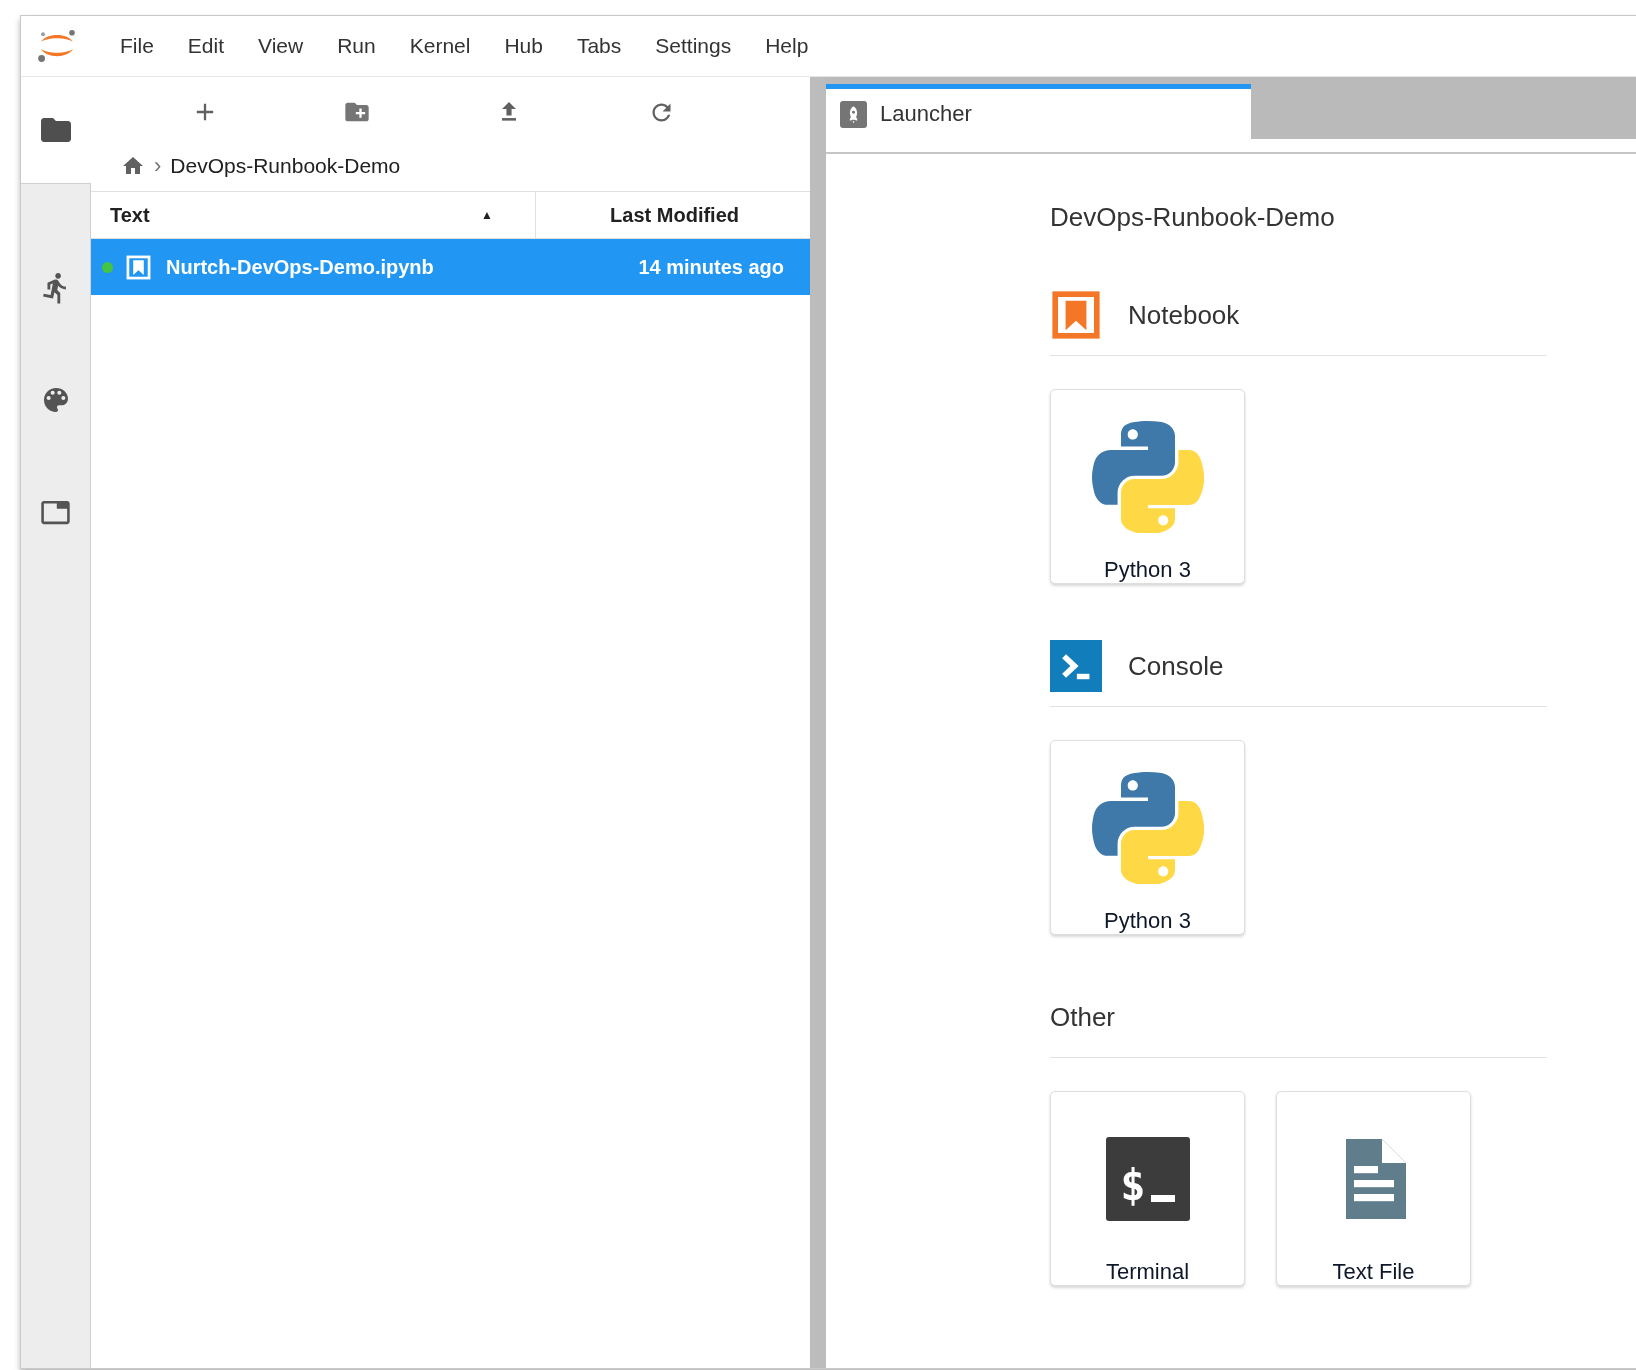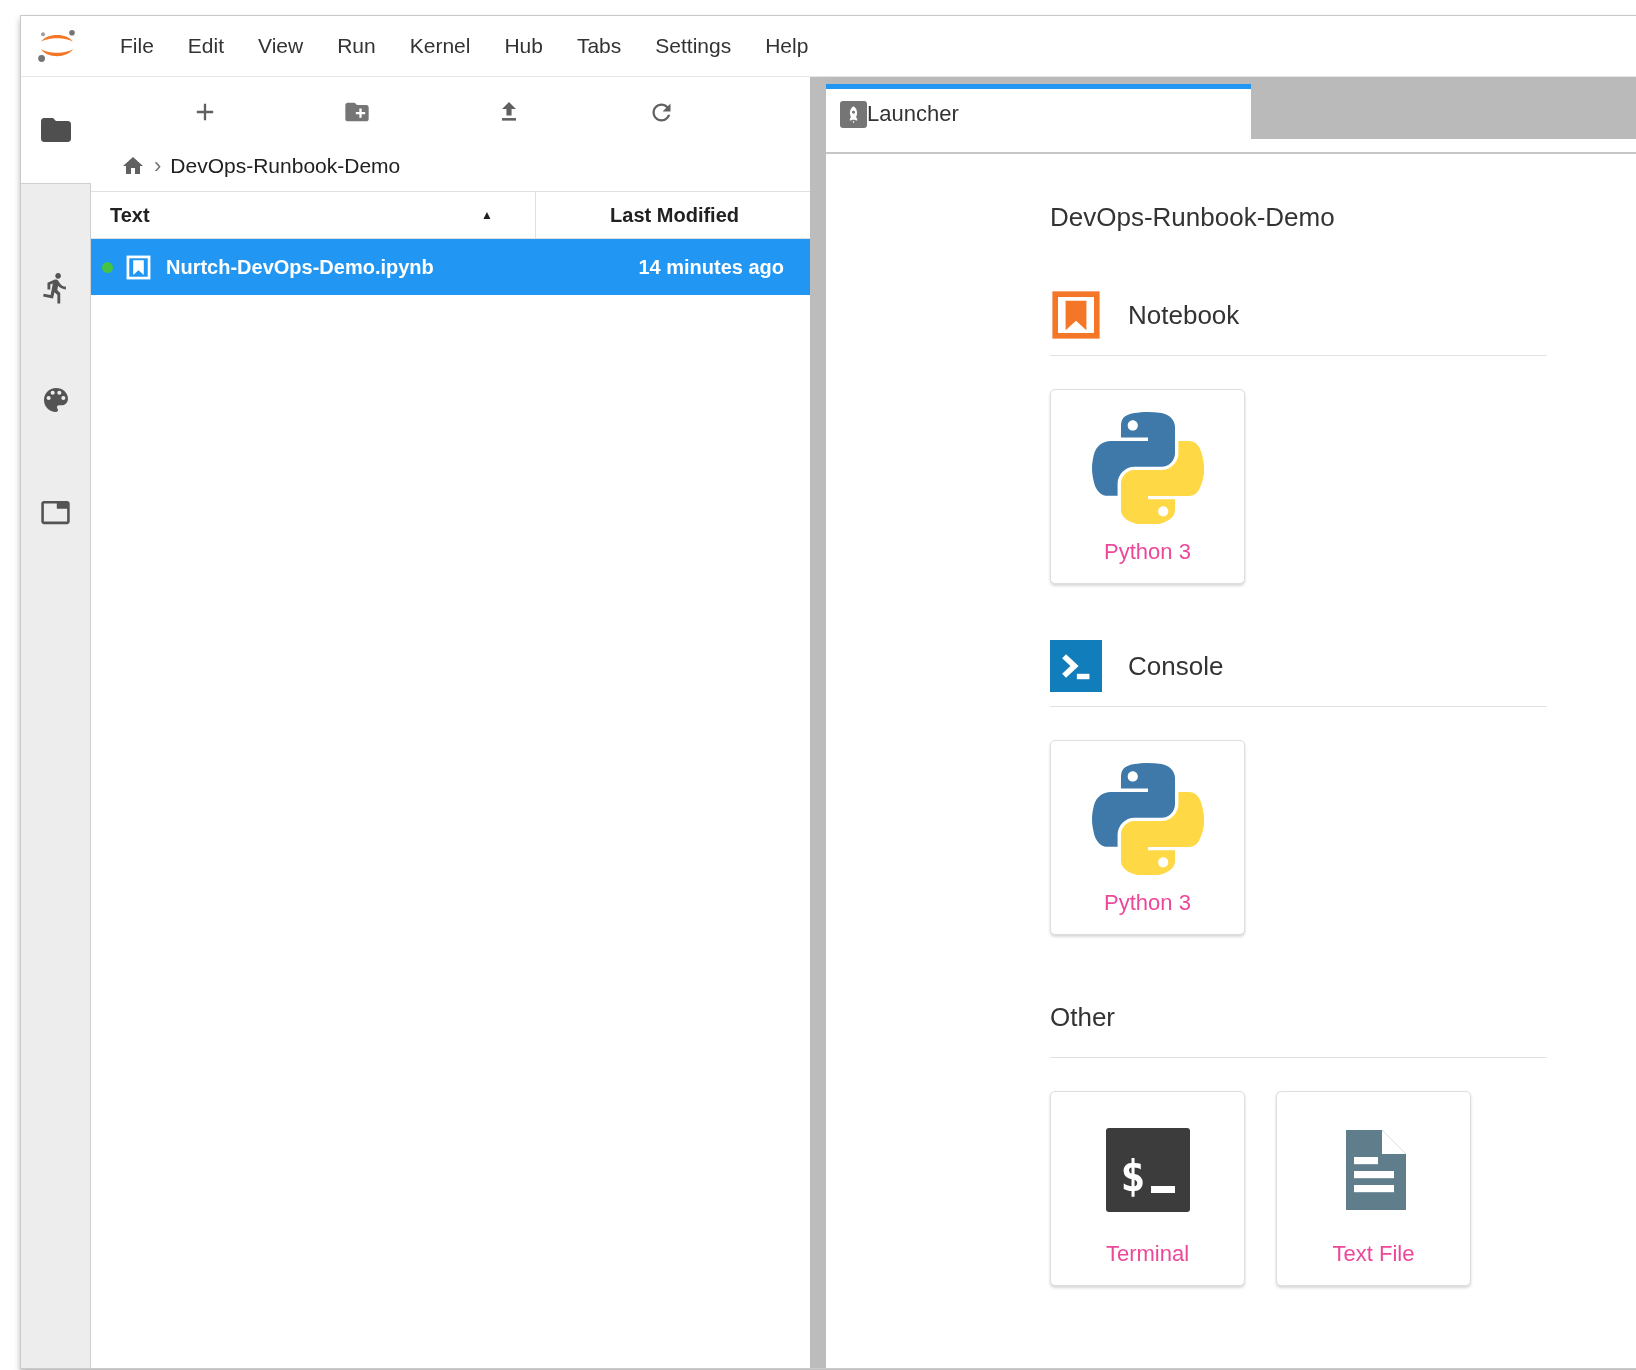--- a/index.html
+++ b/index.html
@@ -46,37 +46,37 @@
   .fb-row .nb-icon { margin-left:12px; flex:none; }
   .fb-row .file-name { margin-left:14px; }
   .fb-row .file-time { margin-left:auto; padding-right:26px; }
   
   .splitter { width:16px; flex:none; background:#bcbcbc; cursor:col-resize; }
   
   .main { flex:1; display:flex; flex-direction:column; background:#fff; min-width:0; }
   .tabbar { height:62px; background:var(--tabbar-gray,#bababa); display:flex; flex:none; }
   .tab { width:425px; box-sizing:border-box; margin-top:7px; background:#fff;
          border-top:5px solid var(--accent,#2196F3); display:flex; align-items:center;
-         padding-left:14px; font-size:22px; color:#333; cursor:pointer; }
+         padding-left:14px; gap:13px; font-size:22px; color:#333; cursor:pointer; }
   .tab-icon { width:27px; height:27px; background:#757575; border-radius:3px; flex:none;
               display:flex; align-items:center; justify-content:center; }
   .tabbar-gap { height:13px; background:#fff; flex:none; }
   .panel-topline { height:2px; background:#c6c6c6; flex:none; }
   .launcher { flex:1; overflow:hidden; padding:48px 0 0 224px; }
   .l-title { font-size:26px; color:#333; margin:0 0 56px 0; font-weight:normal; }
   .l-section + .l-section { margin-top:56px; }
   .l-header { display:flex; align-items:center; gap:26px; min-height:52px; }
   .l-label { font-size:26px; color:#333; }
   .l-hr { border:none; border-top:1px solid #e2e2e2; width:497px; margin:14px 0 0 0; }
   .l-cards { display:flex; gap:31px; margin-top:33px; }
   .card { width:195px; height:195px; box-sizing:border-box; border:1px solid #dedede; border-radius:5px;
           background:#fff; box-shadow:0 2px 3px rgba(0,0,0,.16); cursor:pointer;
           display:flex; flex-direction:column; align-items:center; }
   .card-art { flex:1; display:flex; align-items:center; justify-content:center; padding-top:6px; }
-  .card-label { font-size:22px; color:#ec4899; padding-bottom:18px; }
+  .card-label { font-size:22px; color:#0f172a; }
   
   .term-box { width:84px; height:84px; background:var(--terminal-dark,#3c3c3c); border-radius:3px;
               display:flex; align-items:flex-end; justify-content:center; padding-bottom:16px; box-sizing:border-box; }
   .term-box .dollar { color:#fff; font-family:"DejaVu Sans Mono", monospace; font-weight:bold; font-size:42px; line-height:0.9; }
   .term-box .underscore { width:24px; height:7px; background:#fff; margin:0 0 3px 5px; }
   .fill-orange { fill:var(--notebook-orange,#F37726); }
   .stroke-orange { stroke:var(--notebook-orange,#F37726); }
   .fill-console { fill:var(--console-blue,#117DBB); }
   .fill-slate { fill:var(--textfile-slate,#607D8B); }
 </style>

